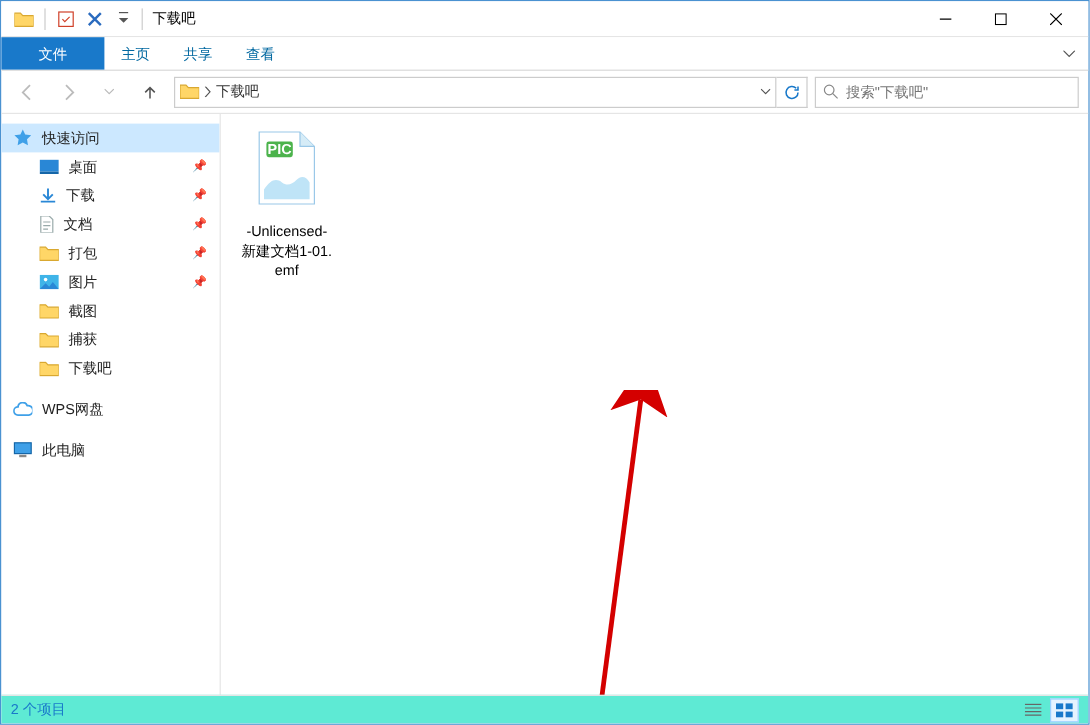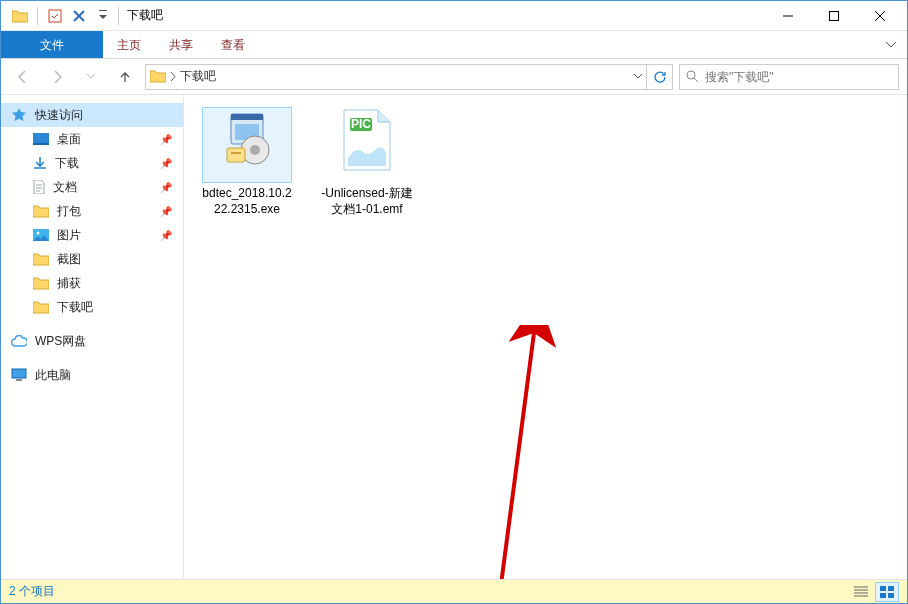--- a/index.html
+++ b/index.html
@@ -5,46 +5,46 @@
 *{margin:0;padding:0;box-sizing:border-box;font-family:"Microsoft YaHei","Segoe UI",sans-serif;font-size:12px}
 body{background:#fff;width:908px;height:604px;border:1px solid #4a92d1;position:relative;overflow:hidden}
 .titlebar{height:30px;background:#fff;display:flex;align-items:center;padding:0 4px;border-bottom:1px solid #e5e5e5}
 .titlebar .qat{display:flex;align-items:center;gap:2px;padding-left:4px}
 .titlebar .qat .qat-btn{width:22px;height:22px;display:flex;align-items:center;justify-content:center}
 .titlebar .sep{width:1px;height:18px;background:#ccc;margin:0 4px}
 .titlebar .title{padding-left:4px;color:#000}
 .winbtns{margin-left:auto;display:flex}
 .winbtn{width:46px;height:30px;display:flex;align-items:center;justify-content:center;color:#000}
 .ribbon{height:28px;display:flex;align-items:stretch;border-bottom:1px solid #d9d9d9;background:#fff}
-.ribbon .tab{padding:0 14px;display:flex;align-items:center;line-height:28px;color:#7f1d1d}
+.ribbon .tab{padding:0 14px;display:flex;align-items:center;line-height:28px;color:#0369a1}
 .ribbon .tab.file{background:#1979ca;color:#fff}
 .ribbon .expand{margin-left:auto;width:32px;display:flex;align-items:center;justify-content:center;color:#555}
 .addr{height:36px;display:flex;align-items:center;gap:6px;padding:4px 8px;border-bottom:1px solid #e5e5e5}
 .navbtn{width:28px;height:28px;border-radius:2px;display:flex;align-items:center;justify-content:center;color:#888}
 .navbtn.disabled{color:#bbb}
 .addrbox{flex:1;height:26px;border:1px solid #ccc;display:flex;align-items:center;padding:0 4px;gap:4px}
 .addrbox .crumb{display:flex;align-items:center;gap:4px;color:#333}
 .addrbox .spacer{flex:1}
 .addrbox .dd{color:#555}
 .refresh{width:26px;height:26px;border:1px solid #ccc;border-left:none;display:flex;align-items:center;justify-content:center;color:#1979ca;margin-left:-6px}
 .searchbox{width:220px;height:26px;border:1px solid #ccc;display:flex;align-items:center;padding:0 6px;color:#888;gap:6px}
 .searchbox input{border:none;outline:none;flex:1;color:#888;background:transparent}
 .body{display:flex;height:calc(100% - 30px - 28px - 36px - 24px)}
 .sidebar{width:183px;border-right:1px solid #e5e5e5;padding:8px 0;overflow:hidden}
 .side-item{height:24px;display:flex;align-items:center;padding-left:32px;gap:8px;color:#222;position:relative}
 .side-item.active{background:#cce8ff}
 .side-item .pin{position:absolute;right:10px;color:#777;font-size:10px}
 .side-item.group{padding-left:10px}
 .side-spacer{height:10px}
 .content{flex:1;padding:12px;display:flex;align-content:flex-start;flex-wrap:wrap;gap:18px;position:relative}
-.file{width:102px;display:flex;flex-direction:column;align-items:center}
+.file{width:86px;display:flex;flex-direction:column;align-items:center}
 .file .iconwrap{width:90px;height:76px;border:1px solid transparent;display:flex;align-items:flex-start;justify-content:center}
 .file.sel .iconwrap{border:1px solid #99d1ff;background:#e5f3ff}
 .file .name{text-align:center;color:#000;line-height:1.35;padding:2px 4px;word-break:break-all}
-.statusbar{position:absolute;bottom:0;left:0;right:0;height:24px;border-top:1px solid #e5e5e5;display:flex;align-items:center;padding:0 8px;color:#1979ca;background:#fef9c3}
+.statusbar{position:absolute;bottom:0;left:0;right:0;height:24px;border-top:1px solid #e5e5e5;display:flex;align-items:center;padding:0 8px;color:#1979ca;background:#5eead4}
 .statusbar .viewbtns{margin-left:auto;display:flex;gap:2px}
 .statusbar .vb{width:24px;height:20px;border:1px solid transparent;display:flex;align-items:center;justify-content:center;color:#666}
 .statusbar .vb.sel{border-color:#99d1ff;background:#e5f3ff;color:#1979ca}
 svg{display:block}
 .arrow{position:absolute;left:295px;top:230px;pointer-events:none}
 .folder-icon{width:16px;height:13px}
 </style>
 </head>
 <body>
 
@@ -238,34 +238,20 @@
       <svg width="16" height="14" viewBox="0 0 16 14">
           <rect x="1" y="1" width="14" height="9" fill="#3fa0e8" stroke="#1566a8"></rect>
           <rect x="5" y="11" width="6" height="2" fill="#888"></rect>
         </svg>
       <span>此电脑</span>
     </div>
     <div class="side-spacer"></div>
   </div>
 
   <div class="content">
-    <div class="file sel">
-      <div class="iconwrap">
-        <svg width="60" height="60" viewBox="0 0 60 60">
-          <rect x="14" y="6" width="32" height="30" fill="#d6e7f5" stroke="#5a8bc2" rx="2"></rect>
-          <rect x="14" y="6" width="32" height="6" fill="#3a6aa8"></rect>
-          <rect x="18" y="16" width="24" height="16" fill="#8fc3f0"></rect>
-          <circle cx="38" cy="42" r="14" fill="#e8e8e8" stroke="#888"></circle>
-          <circle cx="38" cy="42" r="5" fill="#aaa"></circle>
-          <rect x="10" y="40" width="18" height="14" fill="#ffe08a" stroke="#c9a038" rx="2"></rect>
-          <rect x="14" y="44" width="10" height="2" fill="#c9a038"></rect>
-        </svg>
-      </div>
-      <div class="name">bdtec_2018.10.222.2315.exe</div>
-    </div>
     <div class="file">
       <div class="iconwrap">
         <svg width="54" height="64" viewBox="0 0 54 64">
           <path d="M4 2h34l12 12v48H4z" fill="#fff" stroke="#9ac8e8"></path>
           <path d="M38 2v12h12" fill="#d6ecf7" stroke="#9ac8e8"></path>
           <rect x="10" y="10" width="22" height="13" rx="2" fill="#4cb34c"></rect>
           <text x="21" y="20" text-anchor="middle" fill="#fff" font-size="8" font-weight="bold">PIC</text>
           <path d="M8 50c5-8 10-10 15-6 4 3 8 2 12-2 4-4 8-3 11 2v14H8z" fill="#bfe4f7"></path>
         </svg>
       </div>

